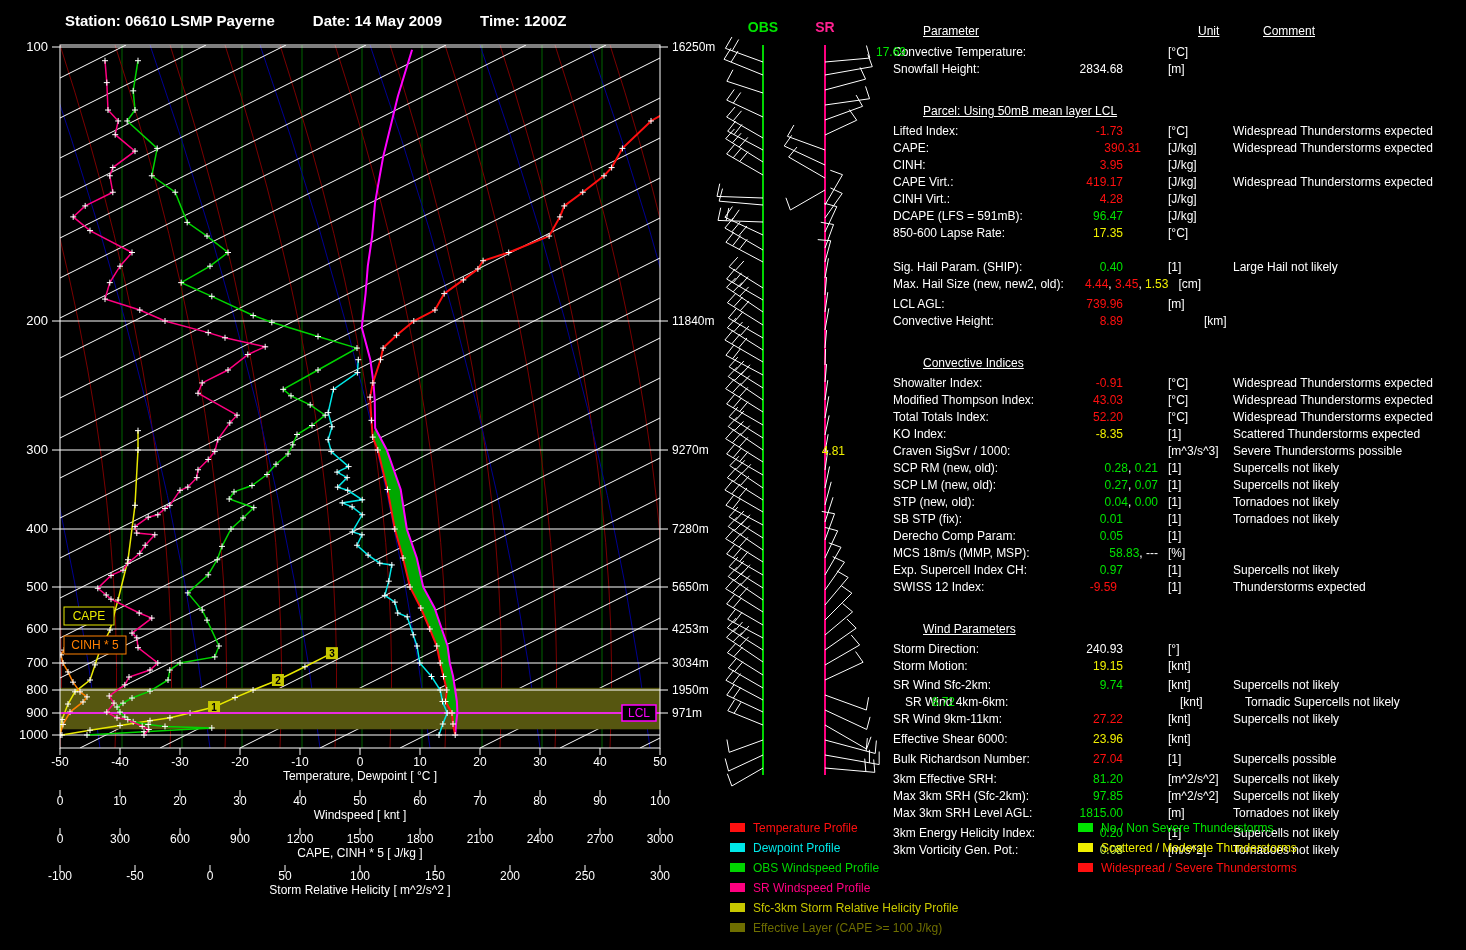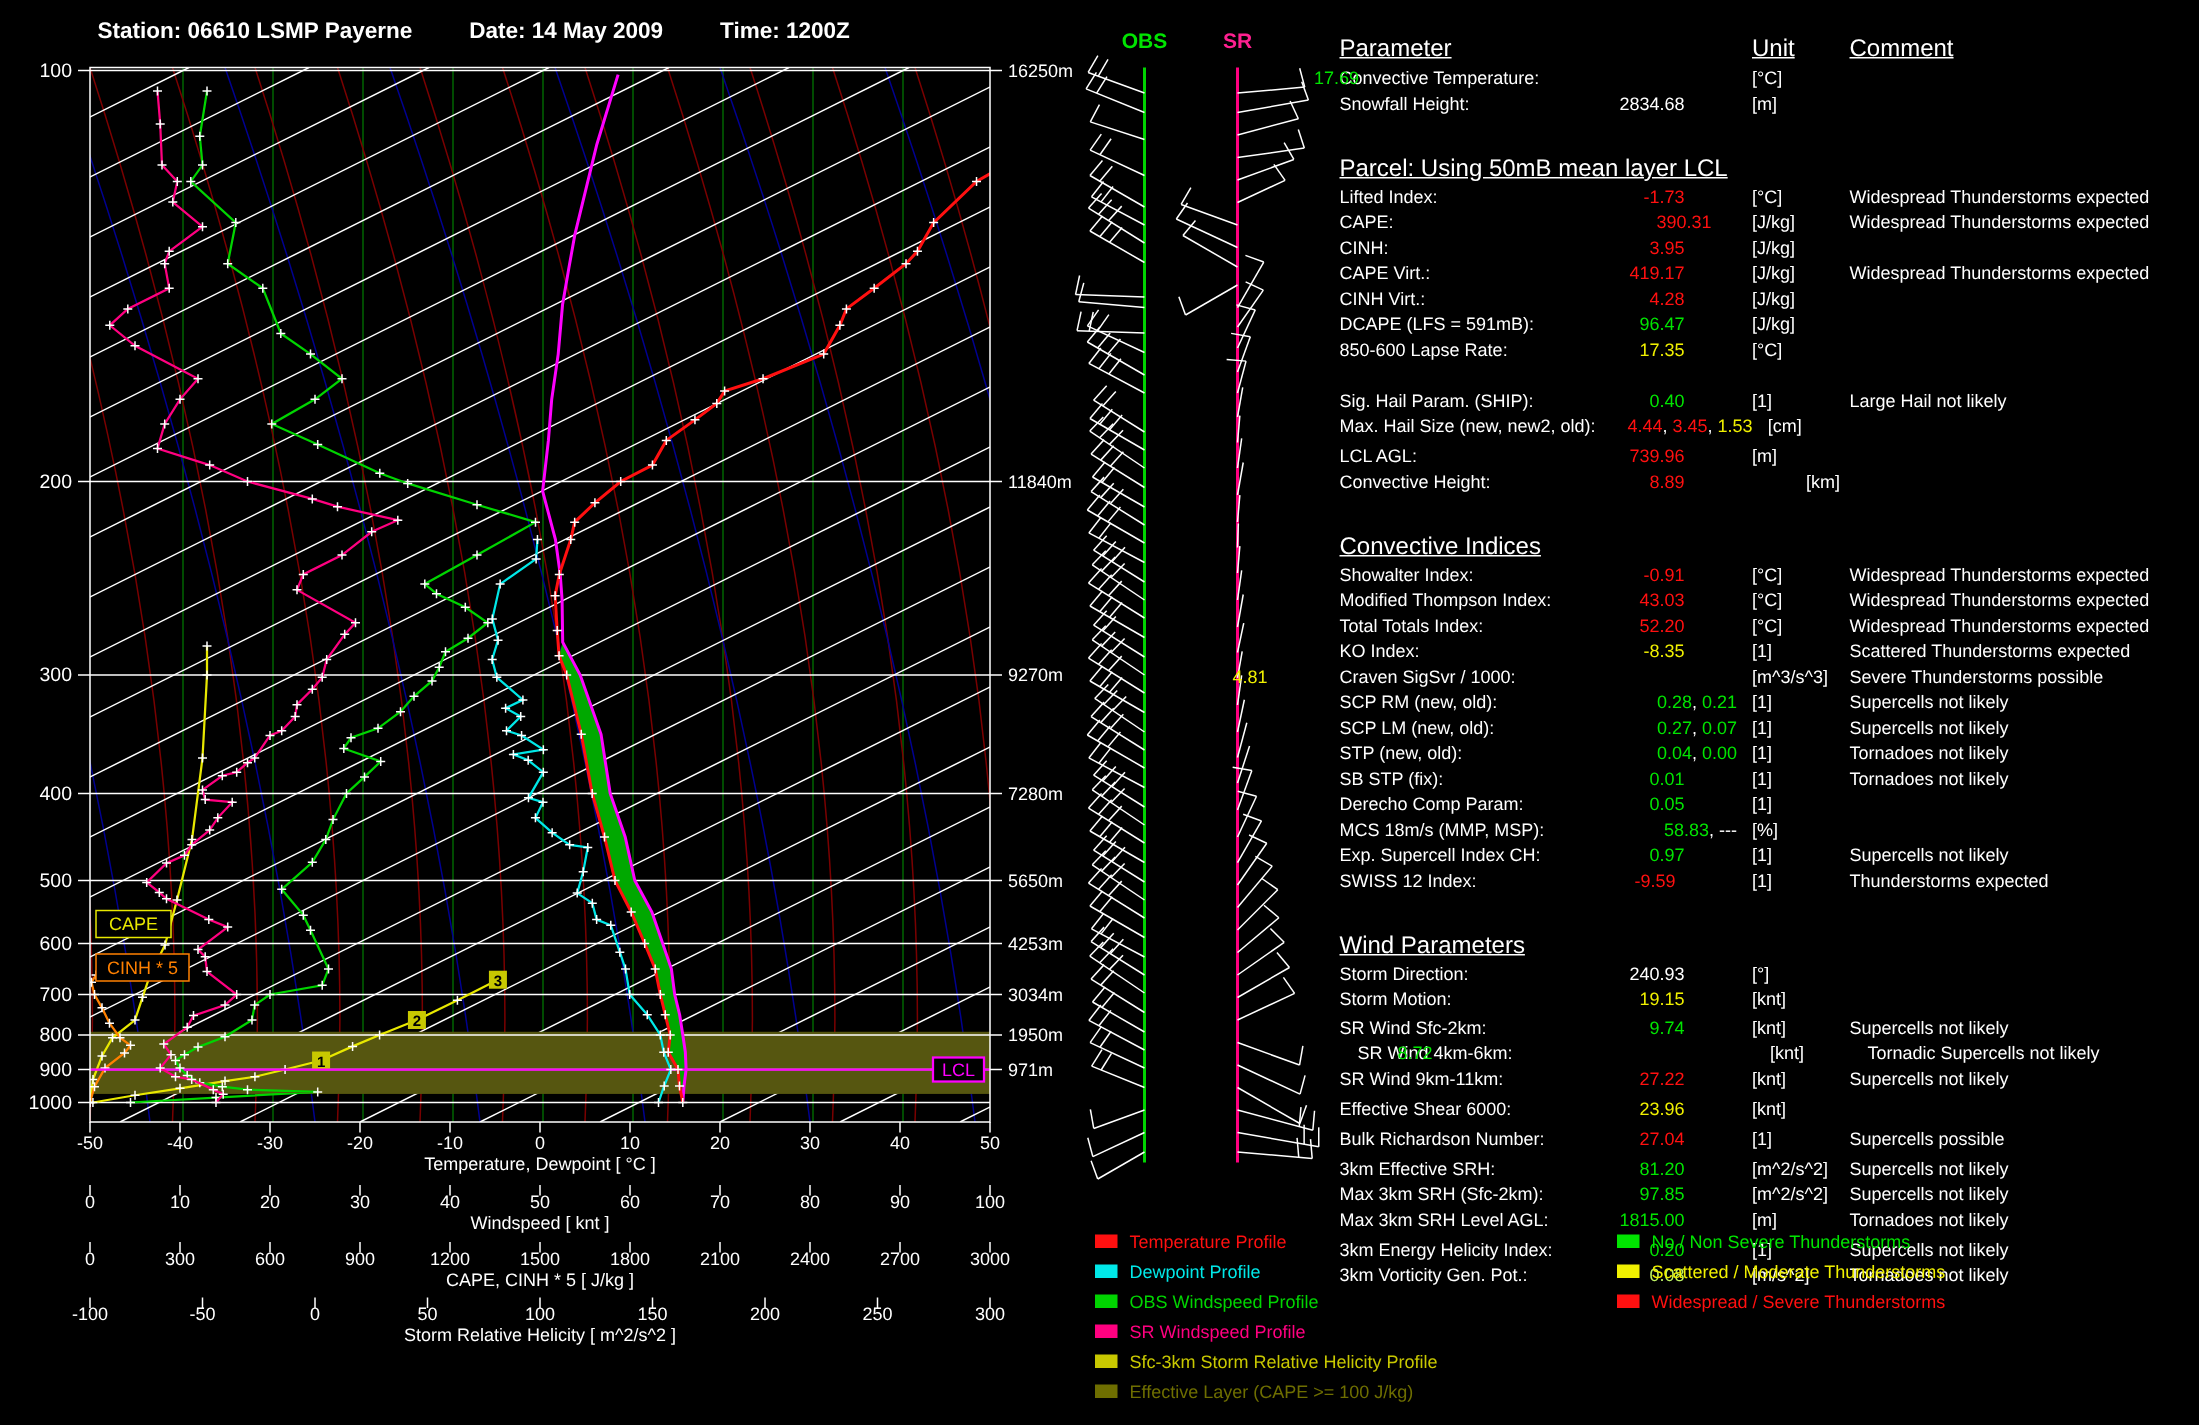--- a/index.html
+++ b/index.html
@@ -6,21 +6,21 @@
   #root{position:relative;width:1466px;height:950px;background:#000;overflow:hidden;
         font-family:"Liberation Sans", sans-serif;}
   #title{position:absolute;left:65px;top:12px;color:#fff;font-size:15px;font-weight:bold;}
   #title span{margin-right:38px;}
   svg text{font-family:"Liberation Sans", sans-serif;}
   #ptable{position:absolute;left:0;top:0;width:1466px;height:950px;}
   .trow,.thead,.tsection{position:absolute;font-size:12px;white-space:nowrap;}
   .tlabel{position:absolute;left:893px;color:#fff;}
   .tunit{position:absolute;left:1168px;color:#fff;}
   .tcomment{position:absolute;left:1233px;color:#fff;}
-  .thead span, .tsection{color:#fff;text-decoration:underline;font-size:16px;}
+  .thead span, .tsection{color:#fff;text-decoration:underline;font-size:12px;margin-left:30px;}
   #legend div{position:absolute;font-size:12px;white-space:nowrap;}
   .sw{display:inline-block;width:15px;height:9px;margin-right:8px;}
 </style>
 </head>
 <body>
 
 <div id="root">
   <div id="title">
     <span>Station: 06610 LSMP Payerne</span><span>Date: 14 May 2009</span><span>Time: 1200Z</span>
   </div>

